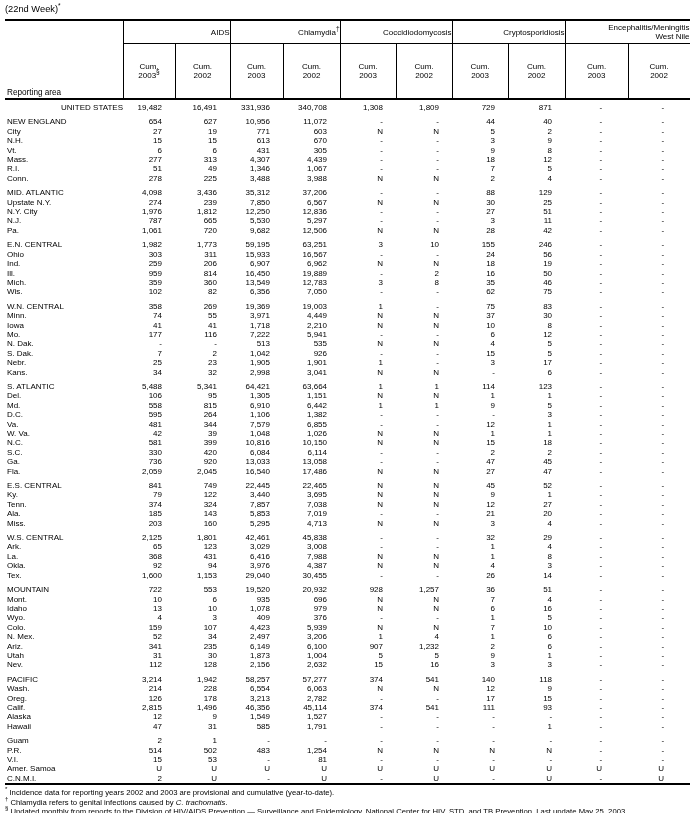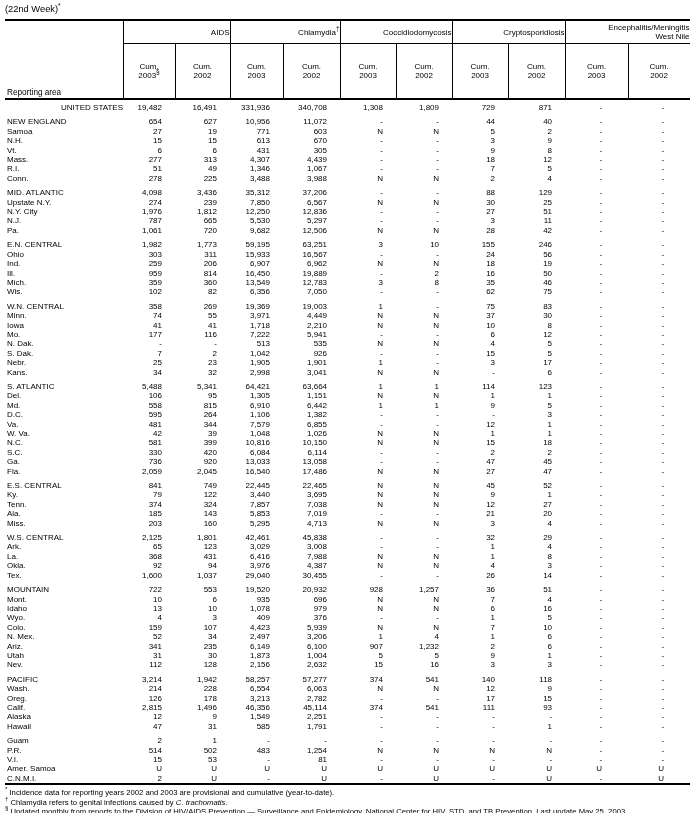--- a/index.html
+++ b/index.html
@@ -97,21 +97,21 @@
           <td class="val">10,956</td>
           <td class="val">11,072</td>
           <td class="val">-</td>
           <td class="val">-</td>
           <td class="val">44</td>
           <td class="val">40</td>
           <td class="val wn">-</td>
           <td class="val wn">-</td>
         </tr>
         <tr>
-          <td class="area">Samoa</td>
+          <td class="area">City</td>
           <td class="val">27</td>
           <td class="val">19</td>
           <td class="val">771</td>
           <td class="val">603</td>
           <td class="val">N</td>
           <td class="val">N</td>
           <td class="val">5</td>
           <td class="val">2</td>
           <td class="val wn">-</td>
           <td class="val wn">-</td>
@@ -689,21 +689,21 @@
           <td class="val">N</td>
           <td class="val">N</td>
           <td class="val">4</td>
           <td class="val">3</td>
           <td class="val wn">-</td>
           <td class="val wn">-</td>
         </tr>
         <tr>
           <td class="area">Tex.</td>
           <td class="val">1,600</td>
-          <td class="val">1,037</td>
+          <td class="val">1,153</td>
           <td class="val">29,040</td>
           <td class="val">30,455</td>
           <td class="val">-</td>
           <td class="val">-</td>
           <td class="val">26</td>
           <td class="val">14</td>
           <td class="val wn">-</td>
           <td class="val wn">-</td>
         </tr>
         <tr class="gap">
@@ -879,21 +879,21 @@
           <td class="val">111</td>
           <td class="val">93</td>
           <td class="val wn">-</td>
           <td class="val wn">-</td>
         </tr>
         <tr>
           <td class="area">Alaska</td>
           <td class="val">12</td>
           <td class="val">9</td>
           <td class="val">1,549</td>
-          <td class="val">2,251</td>
+          <td class="val">1,527</td>
           <td class="val">-</td>
           <td class="val">-</td>
           <td class="val">-</td>
           <td class="val">-</td>
           <td class="val wn">-</td>
           <td class="val wn">-</td>
         </tr>
         <tr>
           <td class="area">Hawaii</td>
           <td class="val">47</td>

